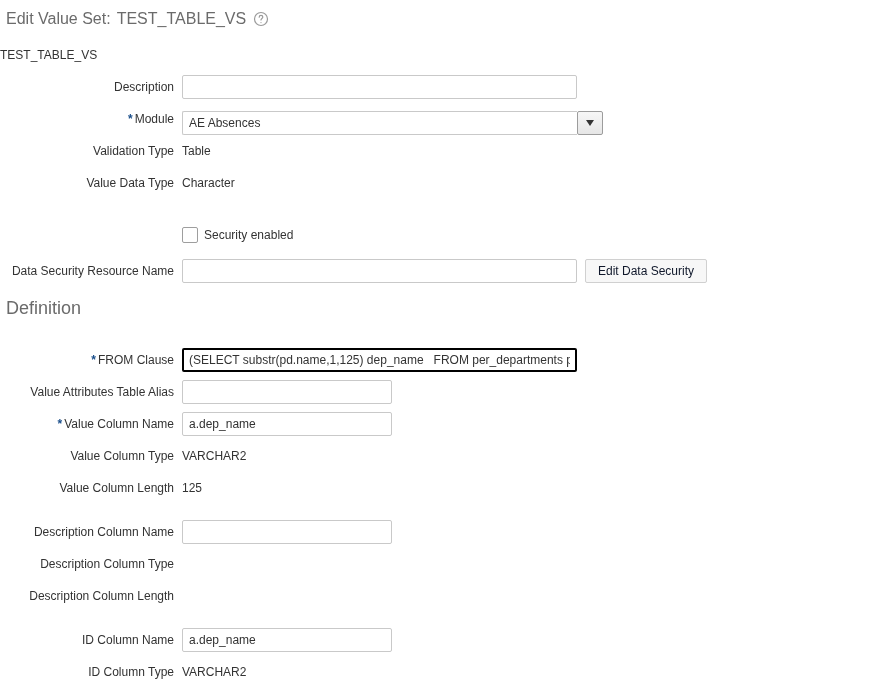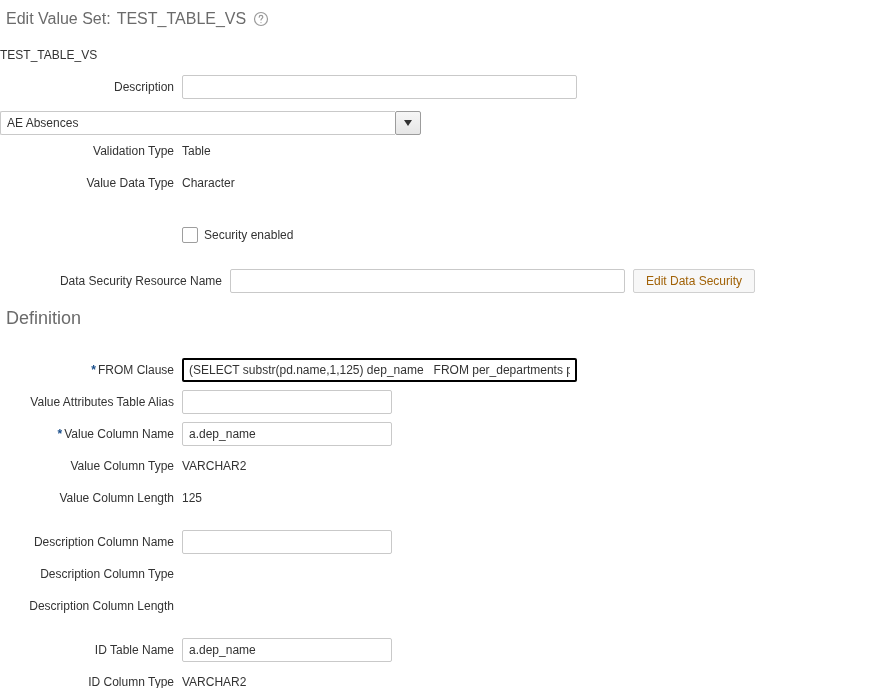--- a/index.html
+++ b/index.html
@@ -138,21 +138,21 @@
     display: inline-flex;
     align-items: center;
     color: #333;
   }
 
   .btn {
     box-sizing: border-box;
     height: 24px;
     border: 1px solid #d0d0d0;
     background: #f7f7f7;
-    color: #a16207; 
+    color: #0f172a; 
     font-size: 12px;
     padding: 0 12px;
     border-radius: 2px;
     cursor: default;
   }
 
   .gap-row { height: 18px; }
 </style>
 </head>
 <body>
@@ -178,20 +178,23 @@
   </div>
 
   <div class="form-row">
     <div class="label-cell">Description</div>
     <div class="value-cell">
       <input type="text" class="txt w-395" value="" style="">
     </div>
   </div>
 
   <div class="form-row">
+    <div class="label-cell">
+      <span class="req">*</span><span>Module</span>
+    </div>
     <div class="value-cell">
       <div class="select-wrap">
         <div class="select-display">AE Absences</div>
         <div class="select-btn">
           <svg viewBox="0 0 8 6">
               <polygon points="0,0 8,0 4,6" fill="#333"></polygon>
             </svg>
         </div>
       </div>
     </div>
@@ -214,21 +217,21 @@
   <div class="form-row" style="margin-top:22px;">
     <div class="label-cell"></div>
     <div class="value-cell">
       <span class="chk-label">
         <span class="chk"></span>
         <span>Security enabled</span>
       </span>
     </div>
   </div>
 
-  <div class="form-row" style="margin-top:16px;padding-left:48px;">
+  <div class="form-row" style="margin-top:6px;">
     <div class="label-cell">Data Security Resource Name</div>
     <div class="value-cell">
       <input type="text" class="txt w-395" value="" style="">
       <button class="btn">Edit Data Security</button>
     </div>
   </div>
 
   <div class="section-title">Definition</div>
 
   <div class="gap-row"></div>
@@ -291,21 +294,21 @@
   <div class="form-row">
     <div class="label-cell">Description Column Length</div>
     <div class="value-cell">
       <span class="static-value"></span>
     </div>
   </div>
 
   <div class="gap-row" style="height:10px;"></div>
 
   <div class="form-row">
-    <div class="label-cell">ID Table Name</div>
+    <div class="label-cell">ID Column Name</div>
     <div class="value-cell">
       <input type="text" class="txt w-210" value="a.dep_name" style="">
     </div>
   </div>
 
   <div class="form-row">
     <div class="label-cell">ID Column Type</div>
     <div class="value-cell">
       <span class="static-value">VARCHAR2</span>
     </div>

